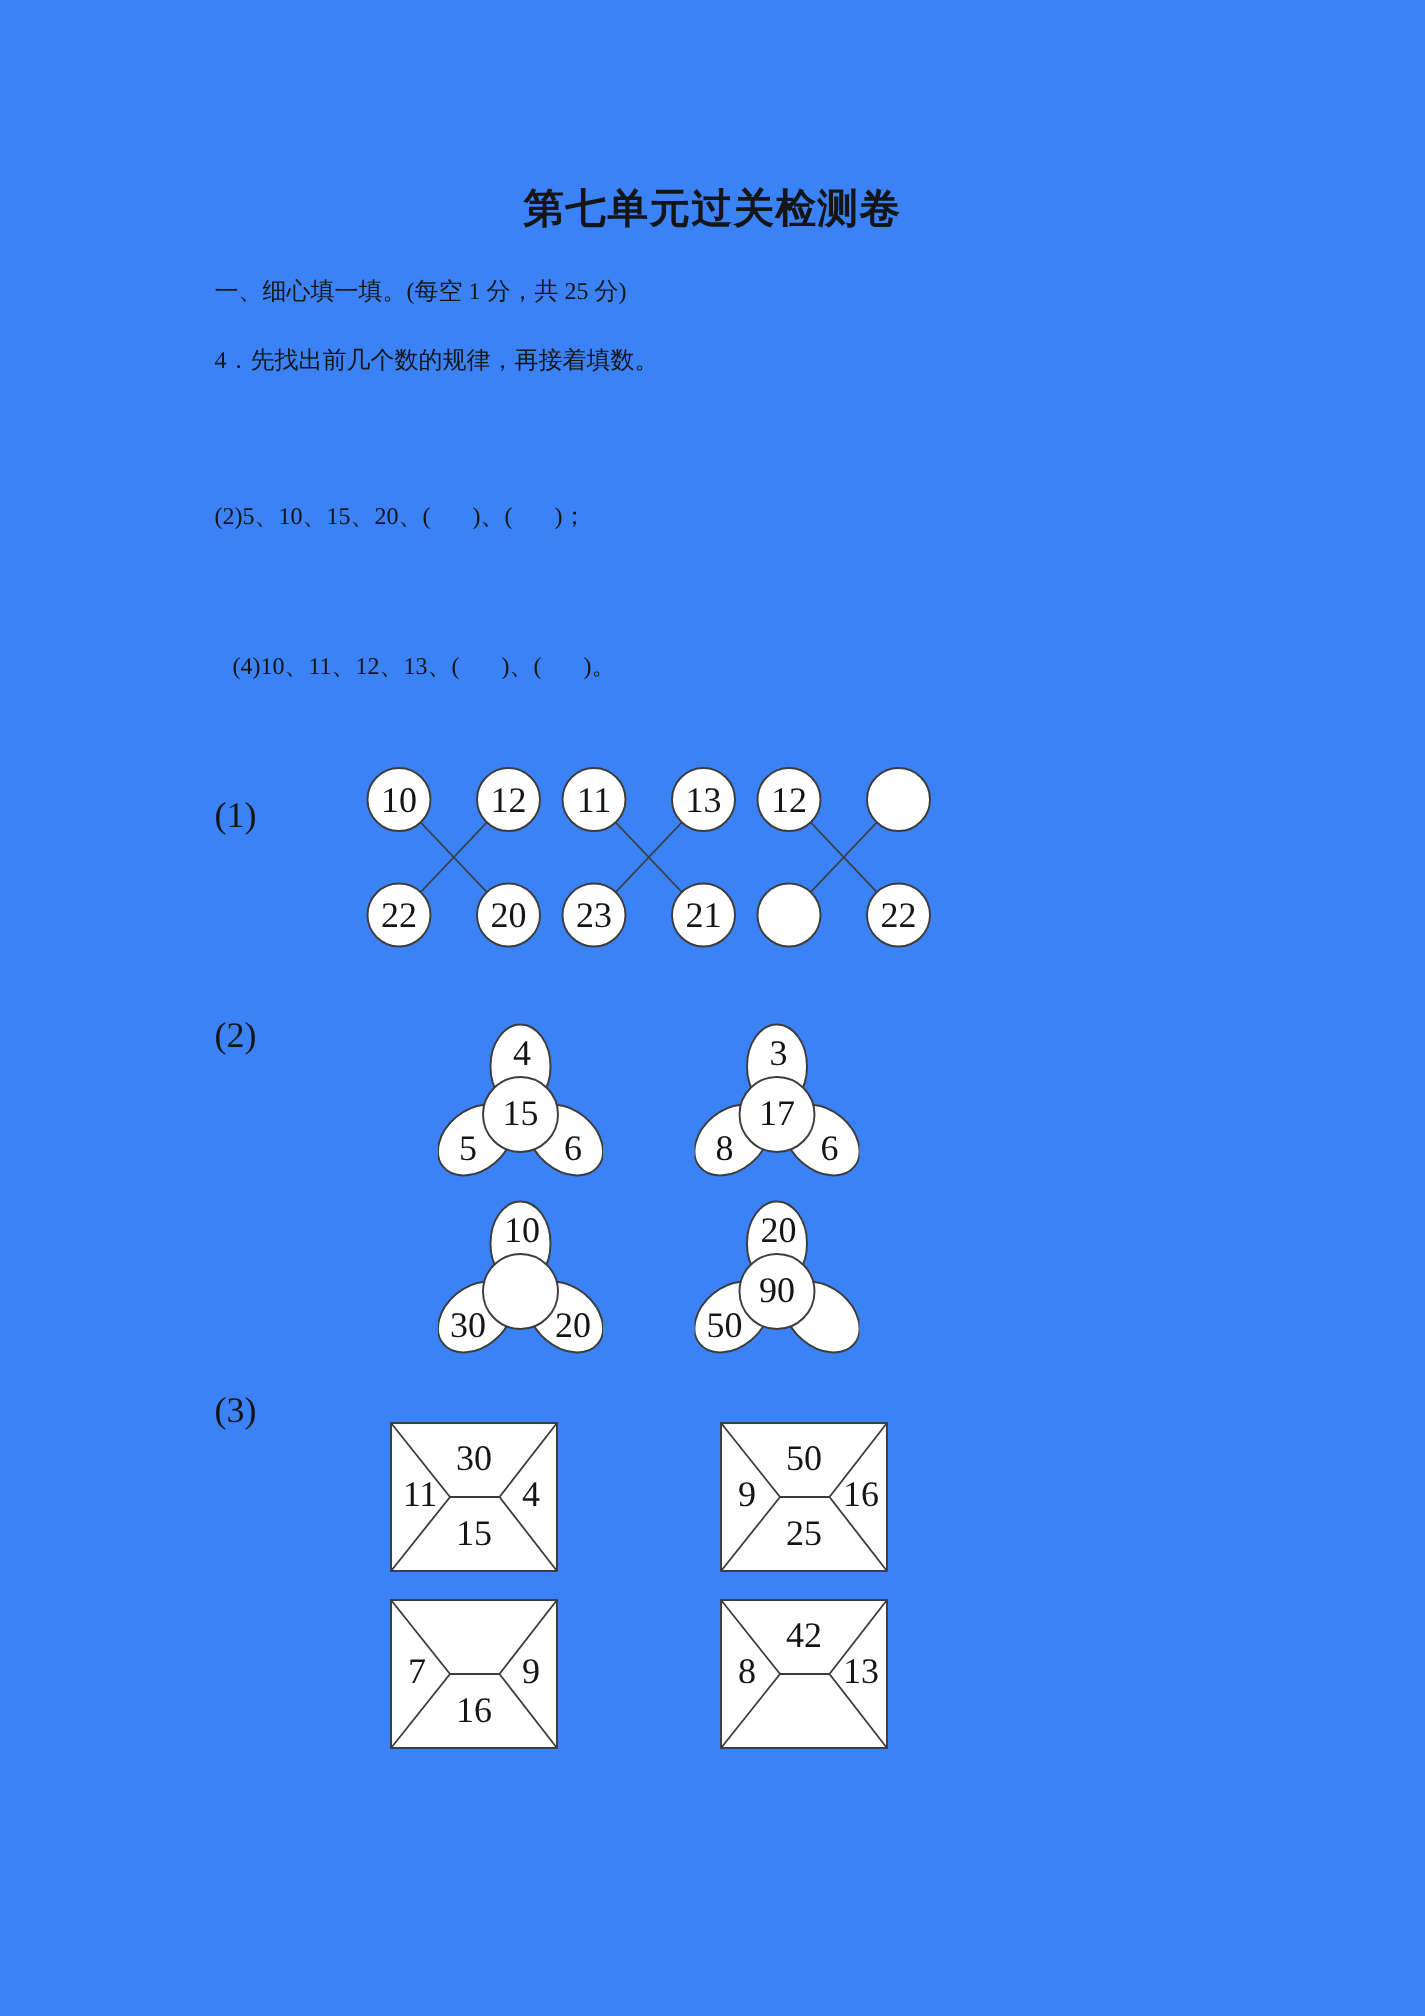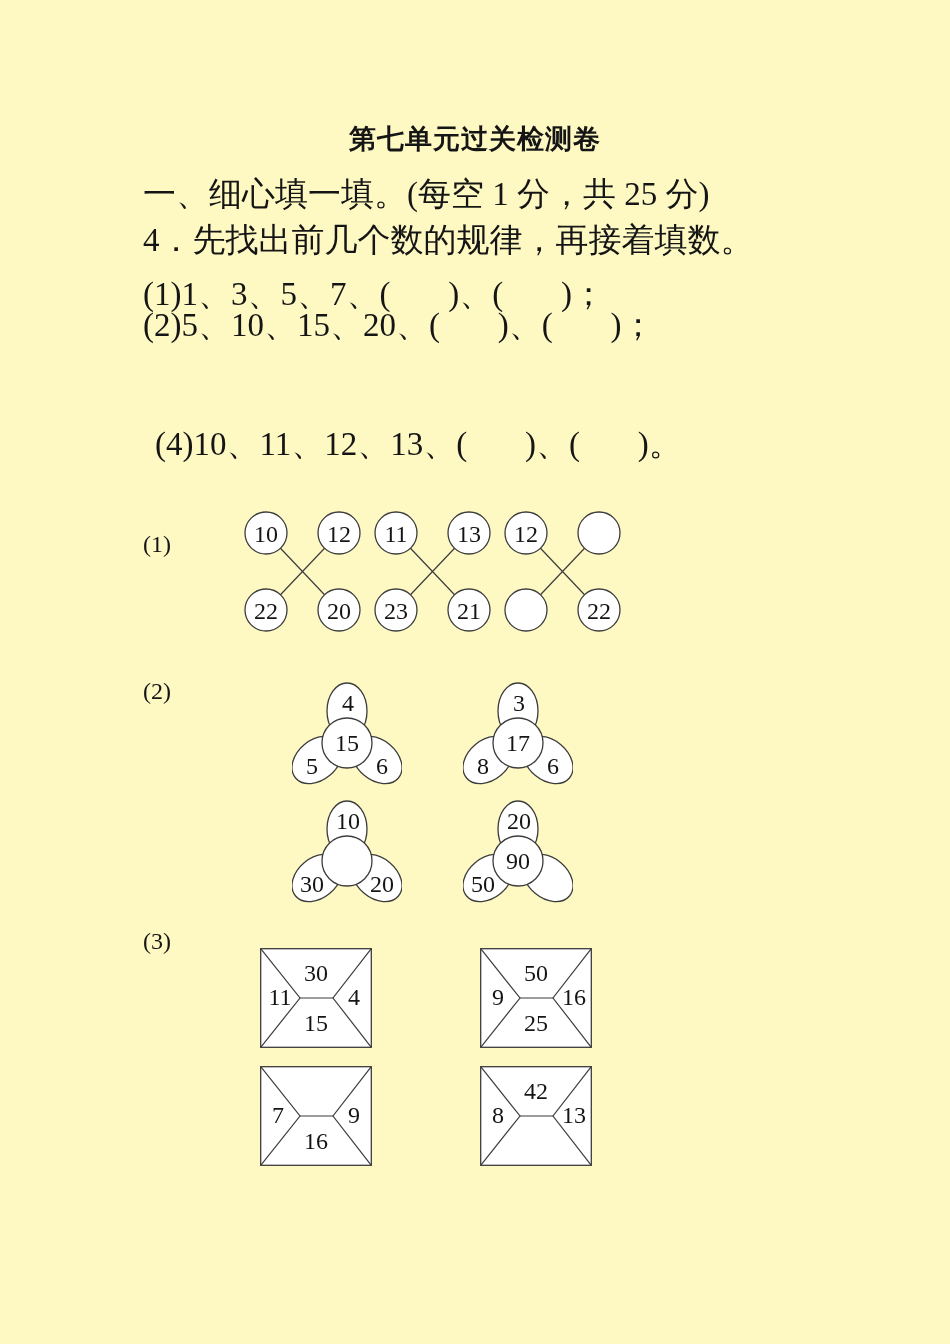--- a/index.html
+++ b/index.html
@@ -1,34 +1,34 @@
 <!DOCTYPE html>
 <html><head>
 <meta charset="utf-8">
 <style>
   html,body{margin:0;padding:0;background:#ffffff;}
   .page{
     position:relative;
     width:950px;height:1344px;
-    background:#fef9c3;
+    background:#3b82f6;
     color:#151515;
     font-family:"Liberation Serif", serif;
     overflow:hidden;
   }
   .title{
     position:absolute;top:122px;left:0;width:950px;
     text-align:center;
     font-family:"Liberation Sans", sans-serif;
     font-weight:bold;
     font-size:27px;line-height:34px;
     letter-spacing:1px;
   }
   .t-line{
     position:absolute;left:143px;
-    font-size:33px;line-height:31px;
+    font-size:16px;line-height:31px;
     white-space:pre;
   }
   .sub-label{position:absolute;left:143px;font-size:24px;line-height:31px;}
   .diagram{position:absolute;display:flex;}
   .diagram svg{display:block;}
   svg text{
     font-family:"Liberation Serif", serif;
     font-size:24px;
     fill:#151515;
     text-anchor:middle;
@@ -41,22 +41,21 @@
 <body>
 
 <div class="page">
 
   <div class="title">第七单元过关检测卷</div>
 
   <div class="t-line" style="top:179px;">一、细心填一填。(每空 1 分，共 25 分)</div>
 
   <div class="t-line" style="top:225px;">4．先找出前几个数的规律，再接着填数。</div>
 
-  <div class="t-line" style="top:279px;">(1)1、3、5、7、(&nbsp;&nbsp;&nbsp;&nbsp;&nbsp;&nbsp;&nbsp;)、(&nbsp;&nbsp;&nbsp;&nbsp;&nbsp;&nbsp;&nbsp;)；</div>
-  <div class="t-line" style="top:310px;">(2)5、10、15、20、(&nbsp;&nbsp;&nbsp;&nbsp;&nbsp;&nbsp;&nbsp;)、(&nbsp;&nbsp;&nbsp;&nbsp;&nbsp;&nbsp;&nbsp;)；</div>
+  <div class="t-line" style="top:329px;">(2)5、10、15、20、(&nbsp;&nbsp;&nbsp;&nbsp;&nbsp;&nbsp;&nbsp;)、(&nbsp;&nbsp;&nbsp;&nbsp;&nbsp;&nbsp;&nbsp;)；</div>
   <div class="t-line" style="top:429px;margin-left:12px;">(4)10、11、12、13、(&nbsp;&nbsp;&nbsp;&nbsp;&nbsp;&nbsp;&nbsp;)、(&nbsp;&nbsp;&nbsp;&nbsp;&nbsp;&nbsp;&nbsp;)。</div>
 
 
   <div class="sub-label" style="top:529px;">(1)</div>
   <div class="diagram" style="left:242px;top:509px;gap:9px;">
 
     <svg width="121" height="125" viewBox="0 0 121 125">
       <line class="ln" x1="24" y1="24" x2="97" y2="101"></line>
       <line class="ln" x1="97" y1="24" x2="24" y2="101"></line>
       <circle class="shape" cx="24" cy="24" r="21"></circle>

